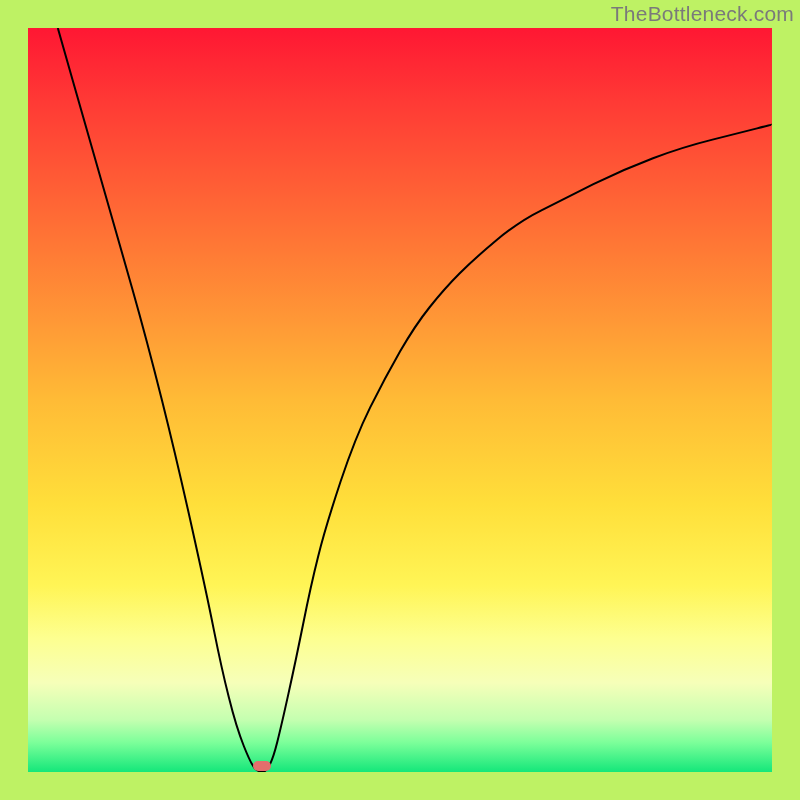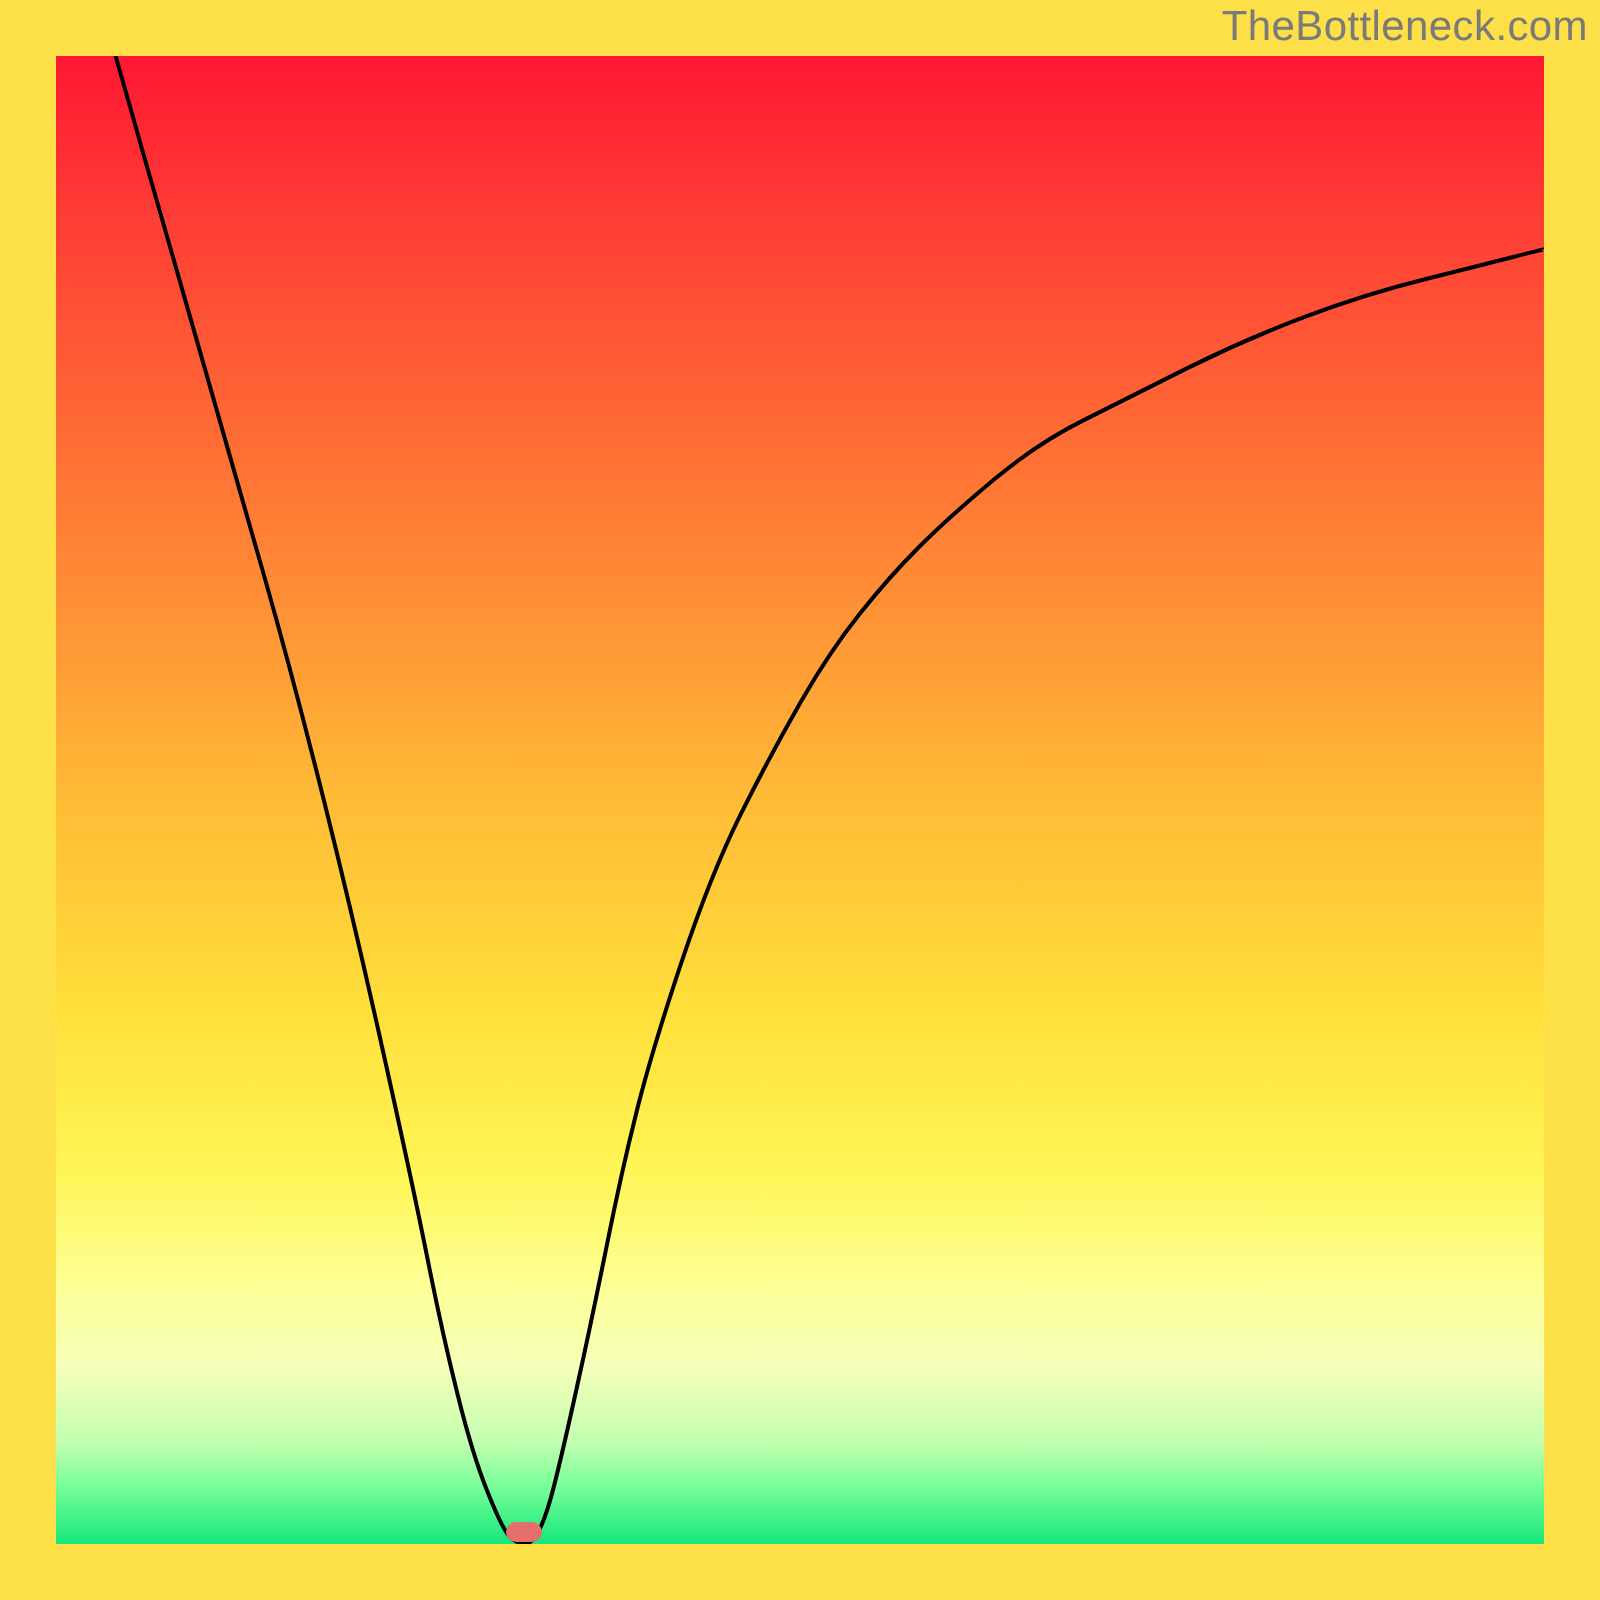--- a/index.html
+++ b/index.html
@@ -1,21 +1,21 @@
 <!DOCTYPE html>
 <html><head>
 <meta charset="utf-8">
 <style>
   * { margin: 0; padding: 0; box-sizing: border-box; }
   html, body { width: 800px; height: 800px; overflow: hidden; background: #000; }
   .frame {
     position: relative;
     width: 800px;
     height: 800px;
-    background: #fde047;
+    background: #bef264;
   }
   .plot-area {
     position: absolute;
     left: 28px;
     top: 28px;
     width: 744px;
     height: 744px;
     background: linear-gradient(to bottom,
       #ff1733 0%,
       #ff3a35 10%,

